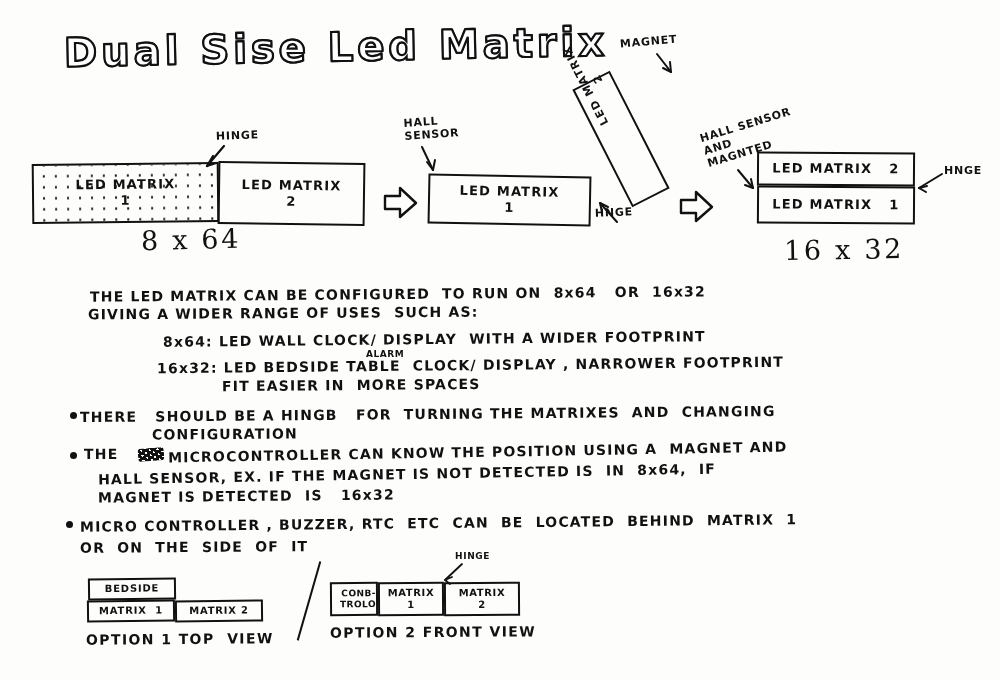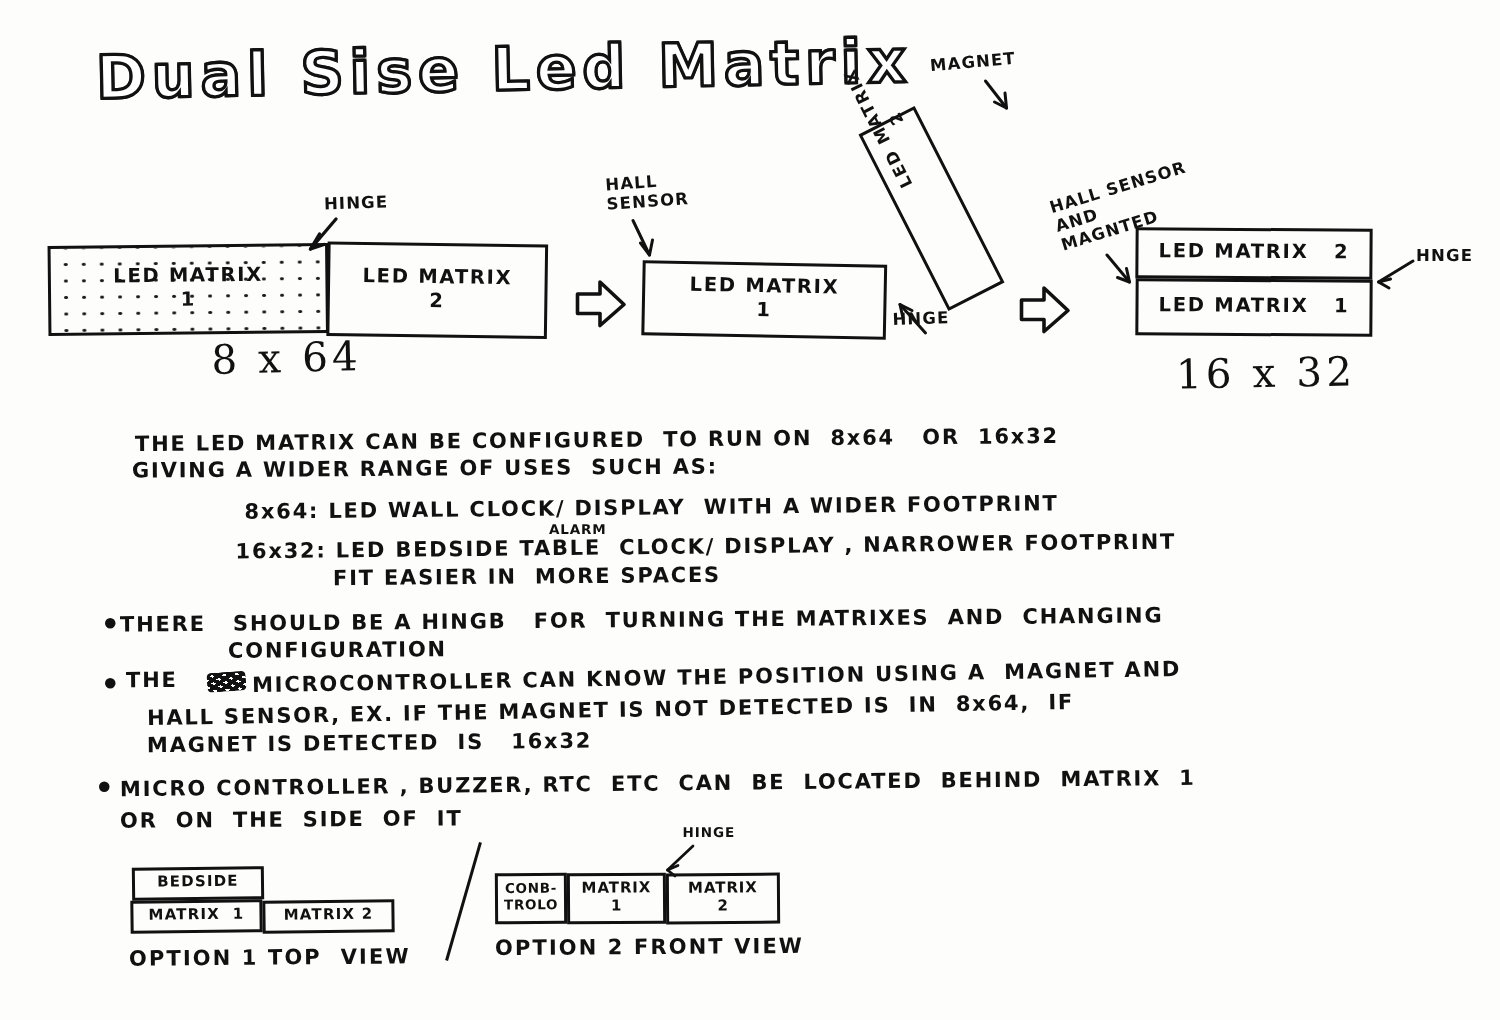--- a/index.html
+++ b/index.html
@@ -258,21 +258,21 @@
   <div class="slash" style="left:308px;top:560px;height:82px;transform:rotate(16deg);"></div>
 
   <div>
     <div class="note" style="left:455px;top:551px;font-size:9px;">HINGE</div>
     <svg class="abs" style="left:440px;top:562px;" width="26" height="22">
       <path class="ink" stroke-width="1.8" d="M22,2 L5,18"></path>
       <path class="ink" stroke-width="1.8" d="M5,18 L12,15 M5,18 L10,22"></path>
     </svg>
 
     <div class="box" style="left:330px;top:582px;width:48px;height:34px;transform:rotate(-0.4deg);">
-      <div class="lbl" style="font-size:9px;letter-spacing:.05em;line-height:1.2;">CONB-
+      <div class="lbl" style="font-size:9px;letter-spacing:.05em;line-height:1.2;text-align:right;">CONB-
 TROLO</div>
     </div>
     <div class="box" style="left:378px;top:582px;width:66px;height:34px;transform:rotate(-0.4deg);">
       <div class="lbl" style="font-size:10px;letter-spacing:.06em;line-height:1.2;">MATRIX
 1</div>
     </div>
     <div class="box" style="left:444px;top:582px;width:76px;height:34px;transform:rotate(-0.4deg);">
       <div class="lbl" style="font-size:10px;letter-spacing:.06em;line-height:1.2;">MATRIX
 2</div>
     </div>

